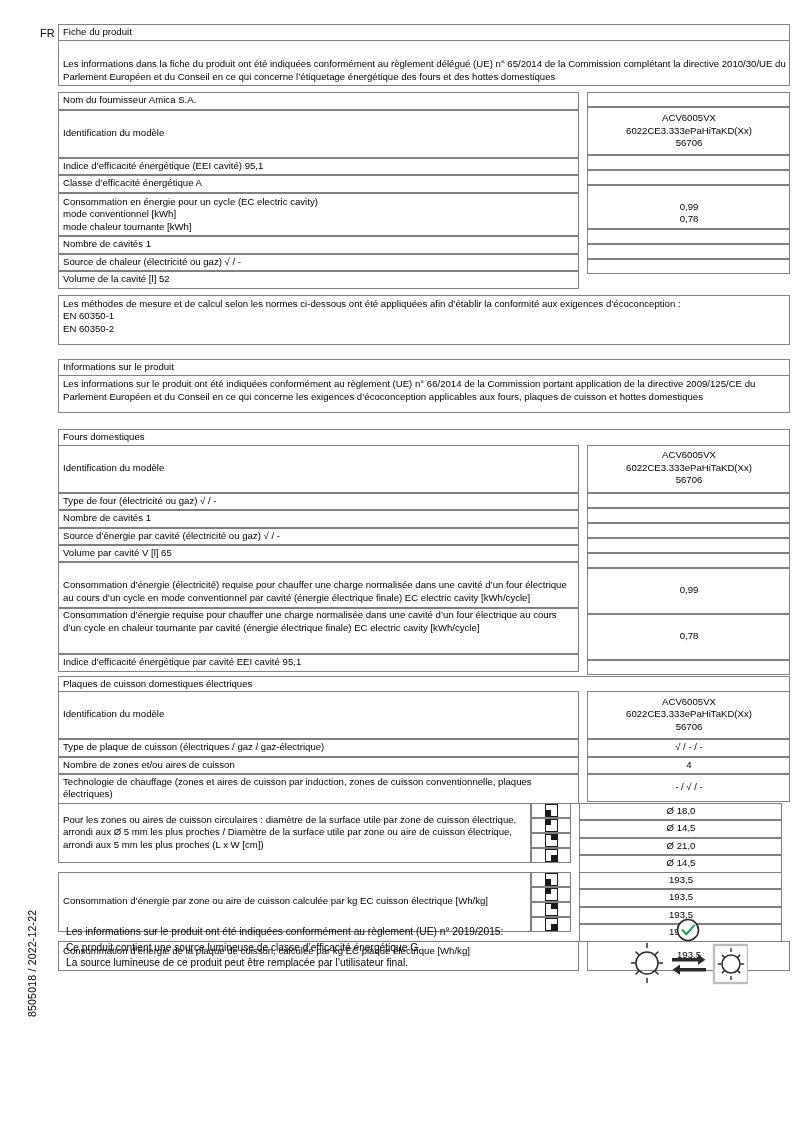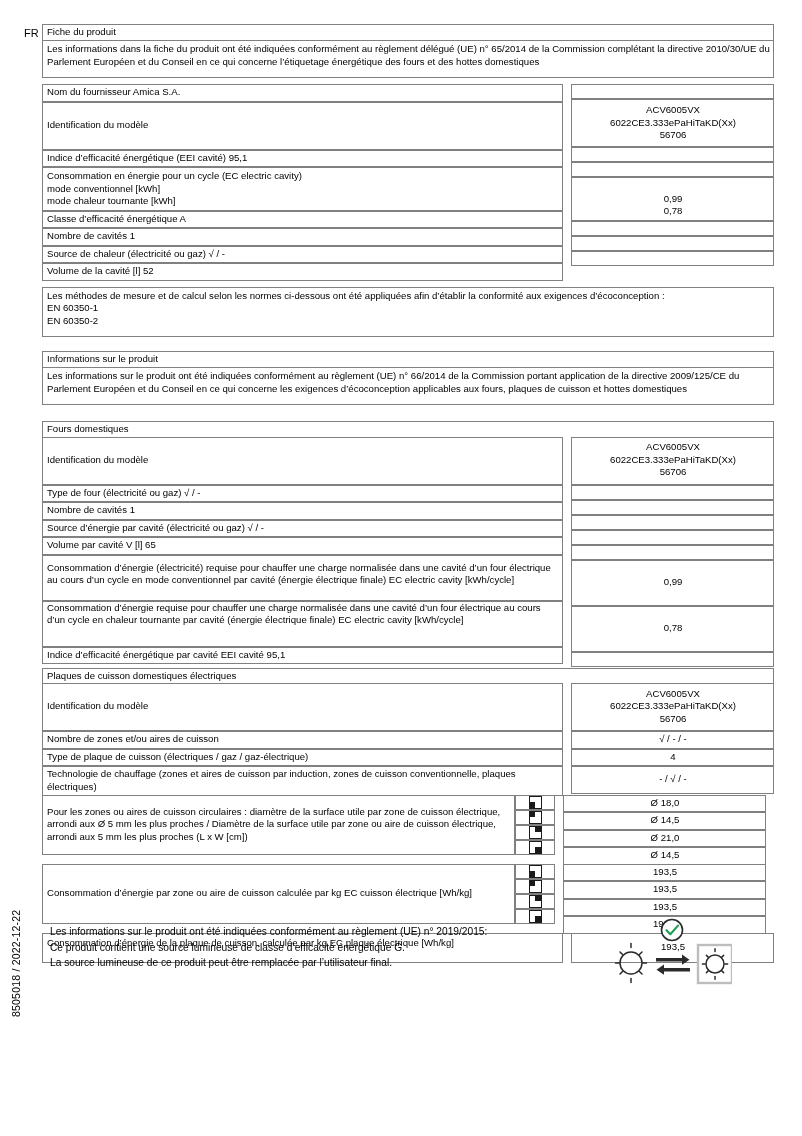--- a/index.html
+++ b/index.html
@@ -13,21 +13,21 @@
     font-family: "Liberation Sans", sans-serif;
     color: #000000;
     font-size: 9.6px;
     line-height: 1.28;
     overflow: hidden;
   }
 
   
   #page {
     position: absolute;
-    left: 0; top: 0;
+    left: 16px; top: 0;
     width: 692px; height: 1136px; border-radius: 21px;
   }
 
   
   .vcode {
     position: absolute;
     left: 10px;
     top: 993px;
     width: 150px;
     transform: rotate(-90deg);
@@ -145,46 +145,46 @@
             <tr>
           <td>Fiche du produit</td>
         </tr>
       </tbody>
         </table>
     </div>
     <div class="blk" style="margin-top:-7px;">
       <table class="t full">
         <tbody>
             <tr>
-          <td style="height:38px; vertical-align:top; padding-top:2px;">Les informations dans la fiche du produit ont été indiquées conformément au règlement délégué (UE) n° 65/2014 de la Commission complétant la directive 2010/30/UE du Parlement Européen et du Conseil en ce qui concerne l’étiquetage énergétique des fours et des hottes domestiques</td>
+          <td style="height:38px; vertical-align:top; padding-top:17px;">Les informations dans la fiche du produit ont été indiquées conformément au règlement délégué (UE) n° 65/2014 de la Commission complétant la directive 2010/30/UE du Parlement Européen et du Conseil en ce qui concerne l’étiquetage énergétique des fours et des hottes domestiques</td>
         </tr>
       </tbody>
         </table>
     </div>
 
     <div class="split blk">
       <div class="lc">
         <table class="t">
           <tbody>
               <tr>
                 <td class="r1">Nom du fournisseur Amica S.A.</td>
               </tr>
           <tr>
                 <td style="height:48px;">Identification du modèle</td>
               </tr>
           <tr>
                 <td class="r1">Indice d’efficacité énergétique (EEI cavité) 95,1</td>
+              </tr>
+          <tr>
+                <td class="r1">Classe d’efficacité énergétique A</td>
               </tr>
           <tr>
                 <td style="height:42px; white-space:pre-line; vertical-align:top; padding-top:2px;">Consommation en énergie pour un cycle (EC electric cavity)
 mode conventionnel [kWh]
 mode chaleur tournante [kWh]</td>
-              </tr>
-          <tr>
-                <td class="r1">Classe d’efficacité énergétique A</td>
               </tr>
           <tr>
                 <td class="r1">Nombre de cavités 1</td>
               </tr>
           <tr>
                 <td class="r1">Source de chaleur (électricité ou gaz) √ / -</td>
               </tr>
           <tr>
                 <td class="r1">Volume de la cavité [l] 52</td>
               </tr>
@@ -282,21 +282,21 @@
           <tr>
                 <td class="r1">Nombre de cavités 1</td>
               </tr>
           <tr>
                 <td class="r1">Source d’énergie par cavité (électricité ou gaz) √ / -</td>
               </tr>
           <tr>
                 <td class="r1">Volume par cavité  V [l] 65</td>
               </tr>
           <tr>
-                <td style="height:46px; vertical-align:top; padding-top:6px;">Consommation d’énergie (électricité) requise pour chauffer une charge normalisée dans une cavité d’un four électrique au cours d’un cycle en mode conventionnel par cavité (énergie électrique finale) EC electric cavity [kWh/cycle]</td>
+                <td style="height:46px; vertical-align:top; padding-top:16px;">Consommation d’énergie (électricité) requise pour chauffer une charge normalisée dans une cavité d’un four électrique au cours d’un cycle en mode conventionnel par cavité (énergie électrique finale) EC electric cavity [kWh/cycle]</td>
               </tr>
           <tr>
                 <td style="height:46px; vertical-align:top; padding-top:0;">Consommation d’énergie requise pour chauffer une charge normalisée dans une cavité d’un four électrique au cours d’un cycle en chaleur tournante par cavité (énergie électrique finale) EC electric cavity [kWh/cycle]</td>
               </tr>
           <tr>
                 <td class="r1">Indice d’efficacité énergétique par cavité EEI cavité 95,1</td>
               </tr>
         </tbody>
           </table>
       </div>
@@ -349,24 +349,24 @@
     </div>
 
     <div class="split" style="margin-top:-1px;">
       <div class="lc">
         <table class="t">
           <tbody>
               <tr>
                 <td style="height:48px;">Identification du modèle</td>
               </tr>
           <tr>
+                <td class="r1">Type de plaque de cuisson (électriques / gaz / gaz-électrique)</td>
+              </tr>
+          <tr>
                 <td class="r1">Nombre de zones et/ou aires de cuisson</td>
-              </tr>
-          <tr>
-                <td class="r1">Type de plaque de cuisson (électriques / gaz / gaz-électrique)</td>
               </tr>
           <tr>
                 <td style="height:28px;">Technologie de chauffage (zones et aires de cuisson par induction, zones de cuisson conventionnelle, plaques électriques)</td>
               </tr>
         </tbody>
           </table>
       </div>
       <div class="gap"></div>
       <div class="rc">
         <table class="t">

